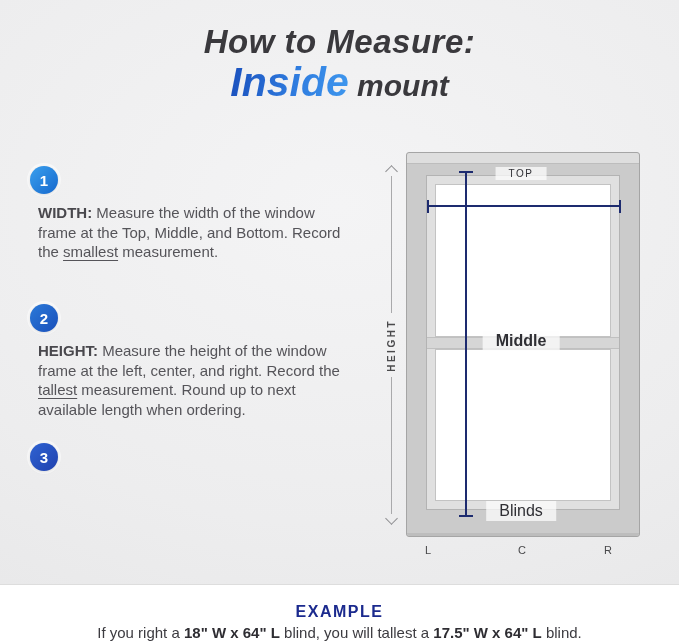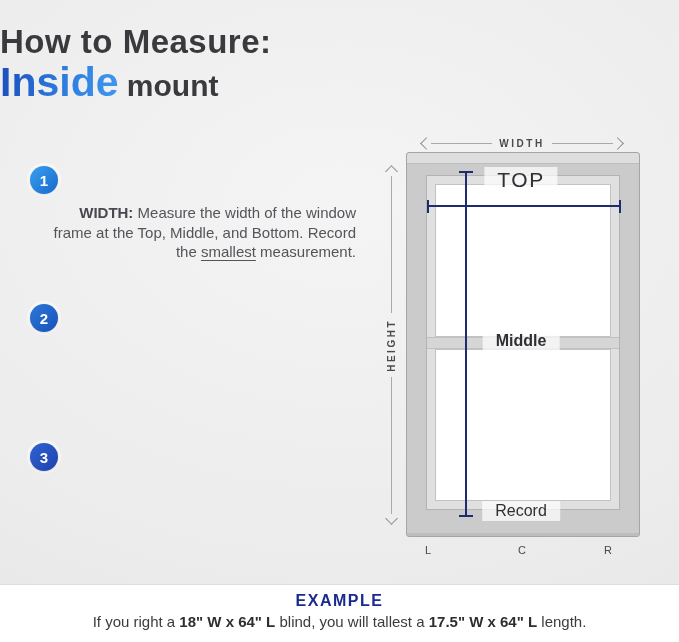--- a/index.html
+++ b/index.html
@@ -2,21 +2,21 @@
 <html><head>
 <meta charset="utf-8">
 <style>
   html,body{margin:0;padding:0;}
   .page{
     position:relative;width:679px;height:642px;overflow:hidden;
     font-family:"Liberation Sans",sans-serif;
     background:radial-gradient(120% 90% at 50% 32%, #f4f4f5 0%, #ededee 55%, #e5e5e6 100%);
   }
   
-  .title{position:absolute;top:24px;left:0;right:0;color:#3a393d;}
+  .title{position:absolute;top:24px;left:0;right:0;text-align:center;color:#3a393d;font-style:italic;}
   .t1{font-size:33px;font-weight:700;letter-spacing:.5px;line-height:36px;}
   .t2{margin-top:1px;font-weight:700;line-height:42px;}
   .accent{
     font-size:41px;
     background:linear-gradient(95deg,#1a50bd 0%,#2f7cdf 55%,#3e97ee 100%);
     -webkit-background-clip:text;background-clip:text;
     color:transparent;-webkit-text-fill-color:transparent;
   }
   .rest{font-size:30px;color:#3a393d;}
   
@@ -24,21 +24,21 @@
   .step1{top:166px;} .step2{top:304px;} .step3{top:443px;}
   .badge{
     width:28px;height:28px;border-radius:50%;color:#fff;font-weight:700;font-size:15px;
     display:flex;align-items:center;justify-content:center;
     box-shadow:0 0 0 3px rgba(255,255,255,.55), 0 1px 3px rgba(0,0,0,.25);
   }
   .step1 .badge{background:linear-gradient(135deg,#3aa0ee,#1668cd);}
   .step2 .badge{background:linear-gradient(135deg,#2b7ad9,#1a4fba);}
   .step3 .badge{background:linear-gradient(135deg,#2f63d2,#2041ae);}
   .step-text{
-    margin:9px 0 0 8px;font-size:15px;line-height:19.5px;color:#555459;width:318px;text-align:right;
+    margin:9px 0 0 8px;font-size:15px;line-height:19.5px;color:#555459;width:318px;
   }
   .step-text strong{color:#49484d;}
   .u{text-decoration:underline;text-underline-offset:2.5px;}
   
   .diagram{position:absolute;inset:0;}
   .win{
     position:absolute;left:406px;top:152px;width:234px;height:385px;
     background:#cbcbcb;border:1px solid #a5a5a5;border-radius:3px;box-sizing:border-box;
   }
   .win::after{content:"";position:absolute;left:0;right:0;bottom:0;height:3px;background:#bdbdbd;border-radius:0 0 3px 3px;}
@@ -59,21 +59,21 @@
   .hline{position:absolute;left:427px;top:200px;width:194px;height:13px;}
   .hline .line{position:absolute;left:0;right:0;top:5px;height:2px;background:#1d2b6f;}
   .hline .cap{position:absolute;top:0;width:2px;height:13px;background:#1d2b6f;}
   .cap.l{left:0;} .cap.r{right:0;}
   
   .chip{
     position:absolute;left:521px;transform:translateX(-50%);
     background:rgba(253,253,253,.72);color:#2f2f34;padding:1px 13px;white-space:nowrap;
     font-size:16px;
   }
-  .chip-top{top:167px;font-size:21px;letter-spacing:1.5px;}
+  .chip-top{top:167px;font-size:10px;letter-spacing:1.5px;}
   .chip-middle{top:331px;font-weight:bold;}
   .chip-bottom{top:501px;}
   
   .w-arrow{position:absolute;left:422px;top:136px;width:200px;height:14px;display:flex;align-items:center;}
   .wline{flex:1;height:1px;background:#a9a9ab;}
   .wlabel{font-size:10px;letter-spacing:2.5px;color:#4b4b4d;padding:0 7px;font-weight:700;}
   .h-arrow{position:absolute;left:383px;top:167px;width:16px;height:356px;display:flex;flex-direction:column;align-items:center;}
   .hline2{flex:1;width:1px;background:#a9a9ab;}
   .hlabel{
     writing-mode:vertical-rl;transform:rotate(180deg);
@@ -83,21 +83,21 @@
   .chev-left {border-left:1.5px solid #8e8e90;border-bottom:1.5px solid #8e8e90;transform:rotate(45deg);}
   .chev-right{border-top:1.5px solid #8e8e90;border-right:1.5px solid #8e8e90;transform:rotate(45deg);}
   .chev-up   {border-top:1.5px solid #8e8e90;border-left:1.5px solid #8e8e90;transform:rotate(45deg);}
   .chev-down {border-right:1.5px solid #8e8e90;border-bottom:1.5px solid #8e8e90;transform:rotate(45deg);}
   
   .lcr{position:absolute;top:544px;font-size:11px;color:#48484a;letter-spacing:1px;}
   .lcr-l{left:425px;} .lcr-c{left:518px;} .lcr-r{left:604px;}
   
   .footer{
     position:absolute;left:0;right:0;top:584px;bottom:0;background:#ffffff;
-    border-top:1px solid #dddddd;text-align:center;padding-top:7px;box-sizing:border-box;
+    border-top:1px solid #dddddd;text-align:center;padding-top:18px;box-sizing:border-box;
   }
   .ex-head{color:#1b2a8e;font-weight:700;font-size:16px;letter-spacing:1.5px;line-height:18px;}
   .ex-text{margin:3px 0 0;font-size:15px;color:#3c3b40;line-height:18px;}
   .ex-text strong{color:#2e2d32;}
 </style>
 </head>
 <body>
 
 <div class="page">
 
@@ -106,35 +106,29 @@
     <div class="t2"><span class="accent">Inside</span><span class="rest"> mount</span></div>
   </header>
 
   <section>
     <div class="step step1">
       <div class="badge">1</div>
       <p class="step-text"><strong>WIDTH:</strong><span> Measure the width of the window frame at the Top, Middle, and Bottom. Record the </span><span class="u">smallest</span><span> measurement.</span></p>
     </div>
     <div class="step step2">
       <div class="badge">2</div>
+      <p class="step-text"><strong>HEIGHT:</strong><span> Measure the height of the window frame at the left, center, and right. Record the </span><span class="u">tallest</span><span> measurement. Round up to next available length when ordering.</span></p>
     </div>
     <div class="step step3">
       <div class="badge">3</div>
     </div>
   </section>
 
   <section class="diagram">
 
-    <div class="w-arrow">
-      <span class="chev chev-left"></span>
-      <span class="wline"></span>
-      <span class="wlabel">WIDTH</span>
-      <span class="wline"></span>
-      <span class="chev chev-right"></span>
-    </div>
 
     <div class="h-arrow">
       <span class="chev chev-up"></span>
       <span class="hline2"></span>
       <span class="hlabel">HEIGHT</span>
       <span class="hline2"></span>
       <span class="chev chev-down"></span>
     </div>
 
     <div class="win">
@@ -152,25 +146,25 @@
         <i class="cap bot"></i>
     </div>
     <div class="hline">
       <i class="line"></i>
         <i class="cap l"></i>
         <i class="cap r"></i>
     </div>
 
     <div class="chip chip-top">TOP</div>
     <div class="chip chip-middle">Middle</div>
-    <div class="chip chip-bottom">Record</div>
+    <div class="chip chip-bottom">Blinds</div>
 
     <div class="lcr lcr-l">L</div>
     <div class="lcr lcr-c">C</div>
     <div class="lcr lcr-r">R</div>
   </section>
 
   <footer class="footer">
     <div class="ex-head">EXAMPLE</div>
-    <p class="ex-text"><span>If you right a </span><strong>18" W x 64" L</strong><span> blind, you will tallest a </span><strong>17.5" W x 64" L</strong><span> length.</span></p>
+    <p class="ex-text"><span>If you right a </span><strong>18" W x 64" L</strong><span> blind, you will tallest a </span><strong>17.5" W x 64" L</strong><span> blind.</span></p>
   </footer>
 
 </div>
 
 </body></html>

